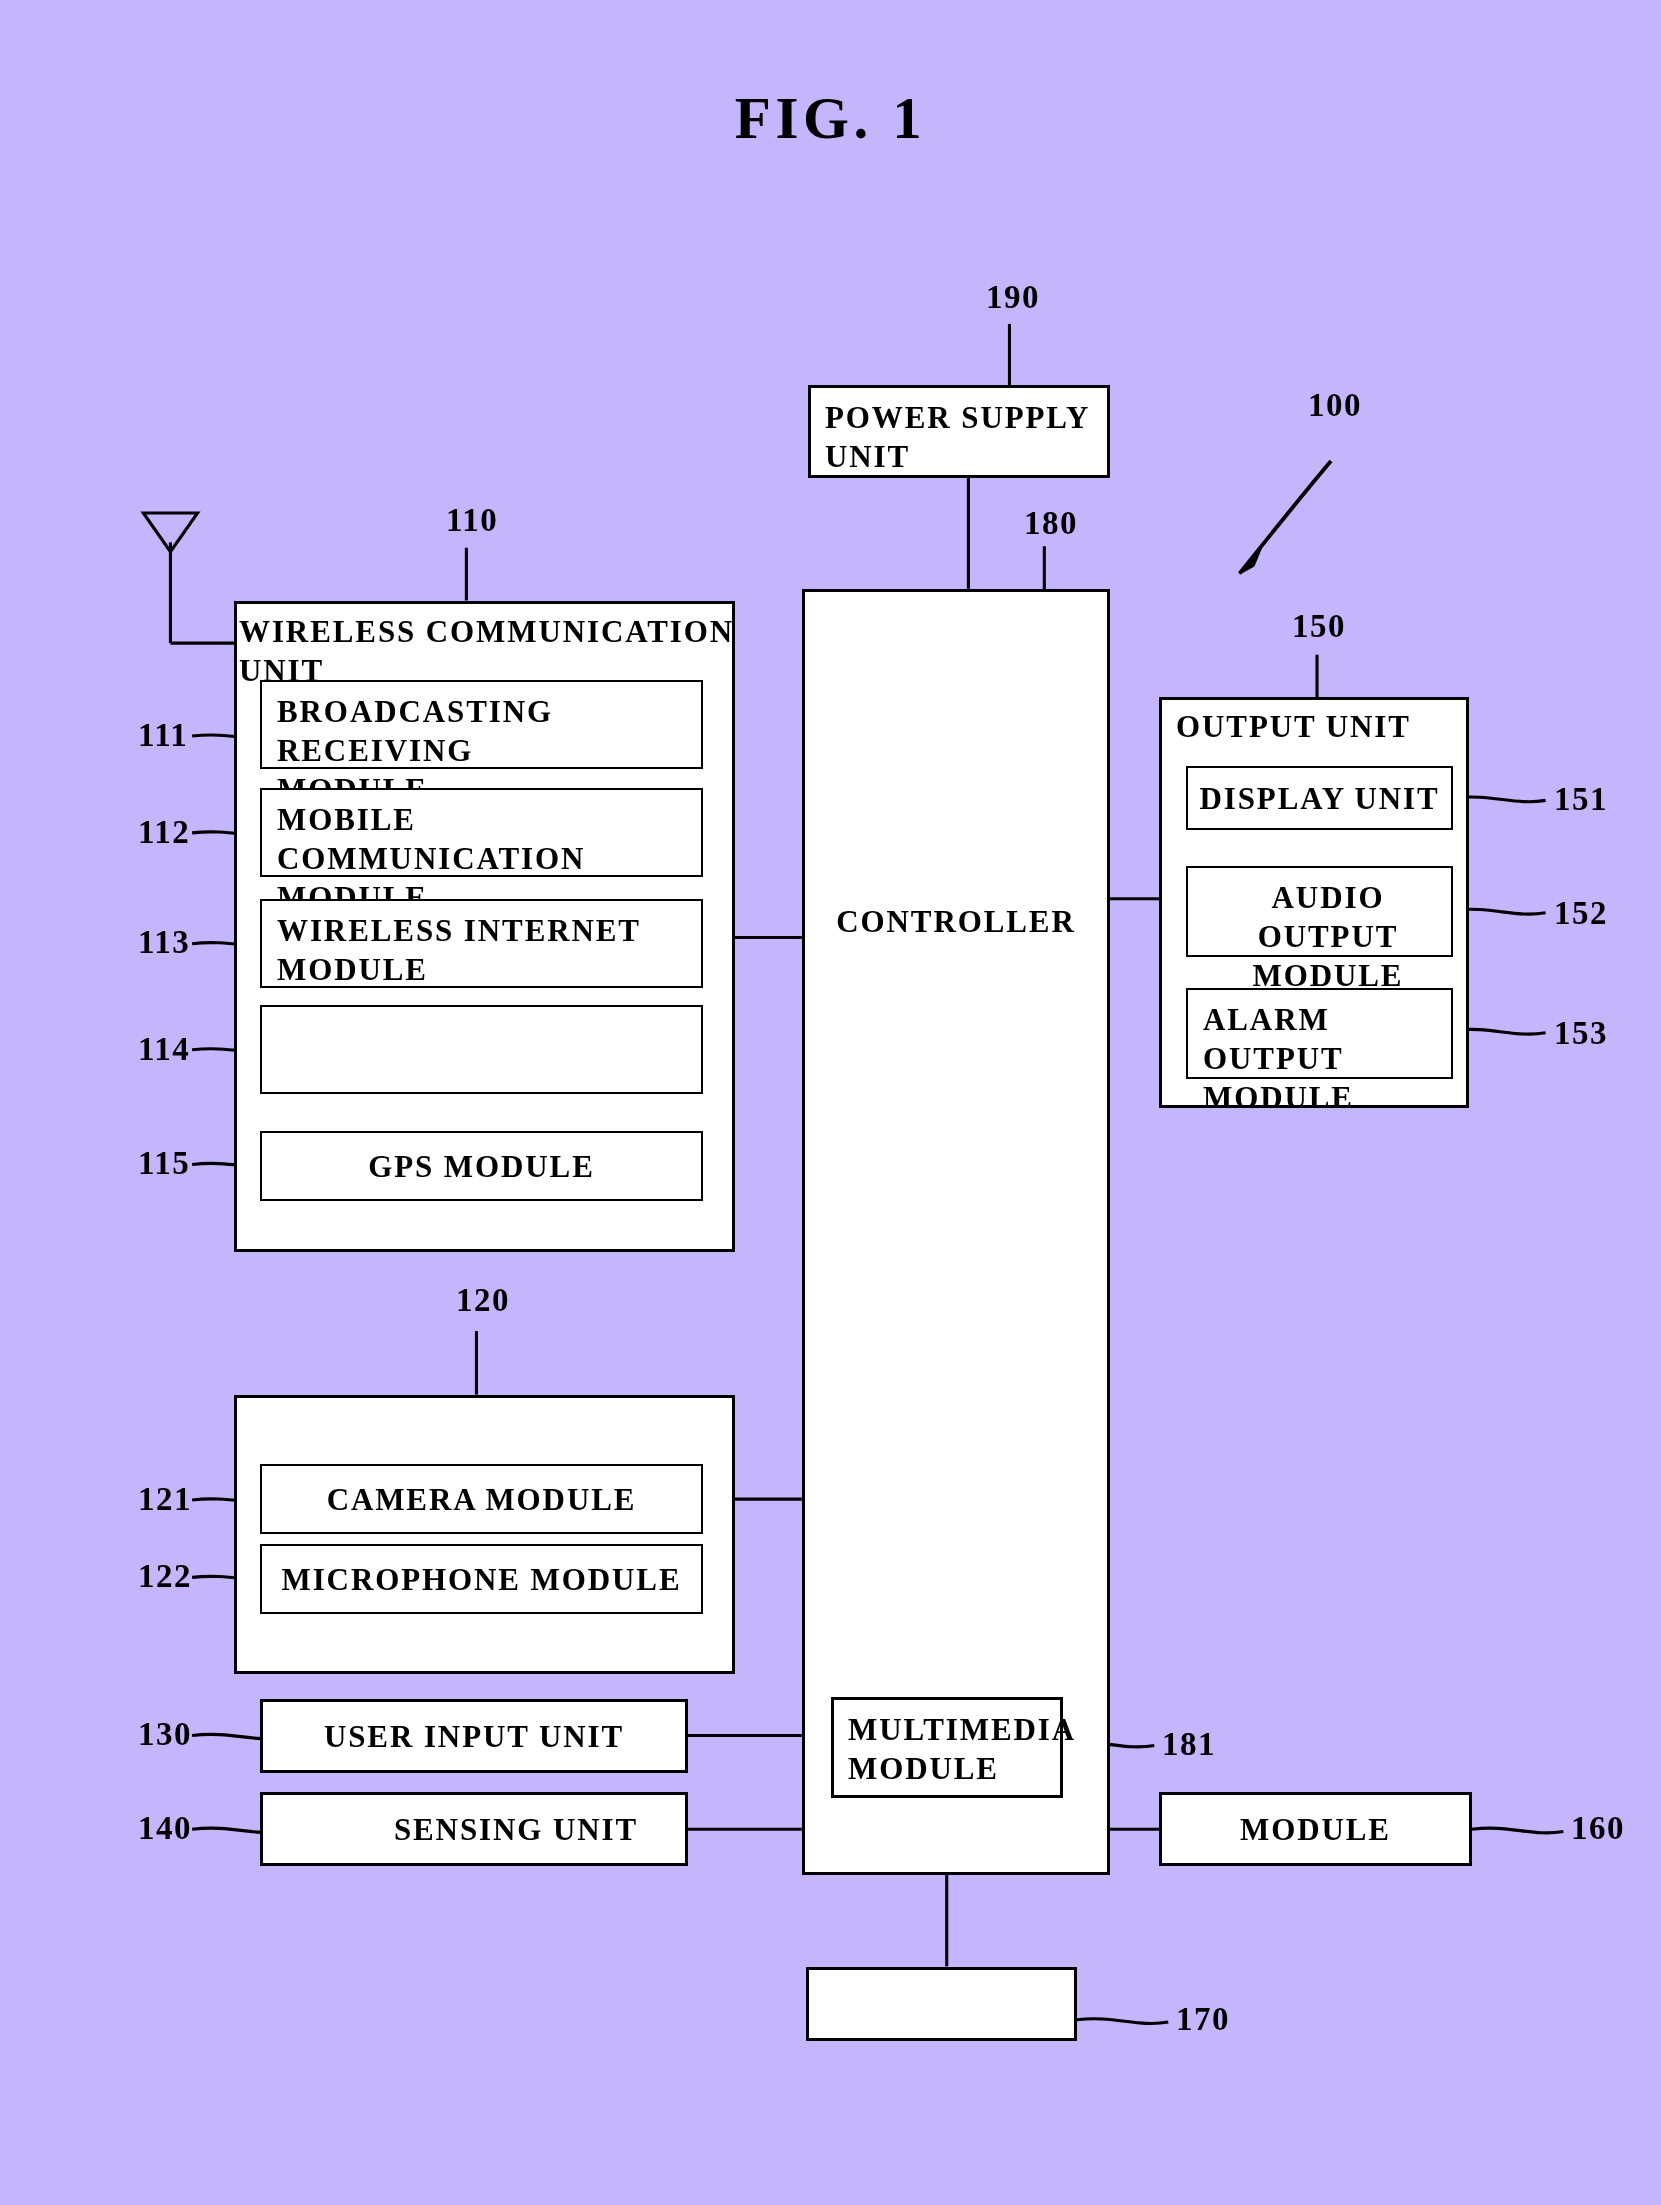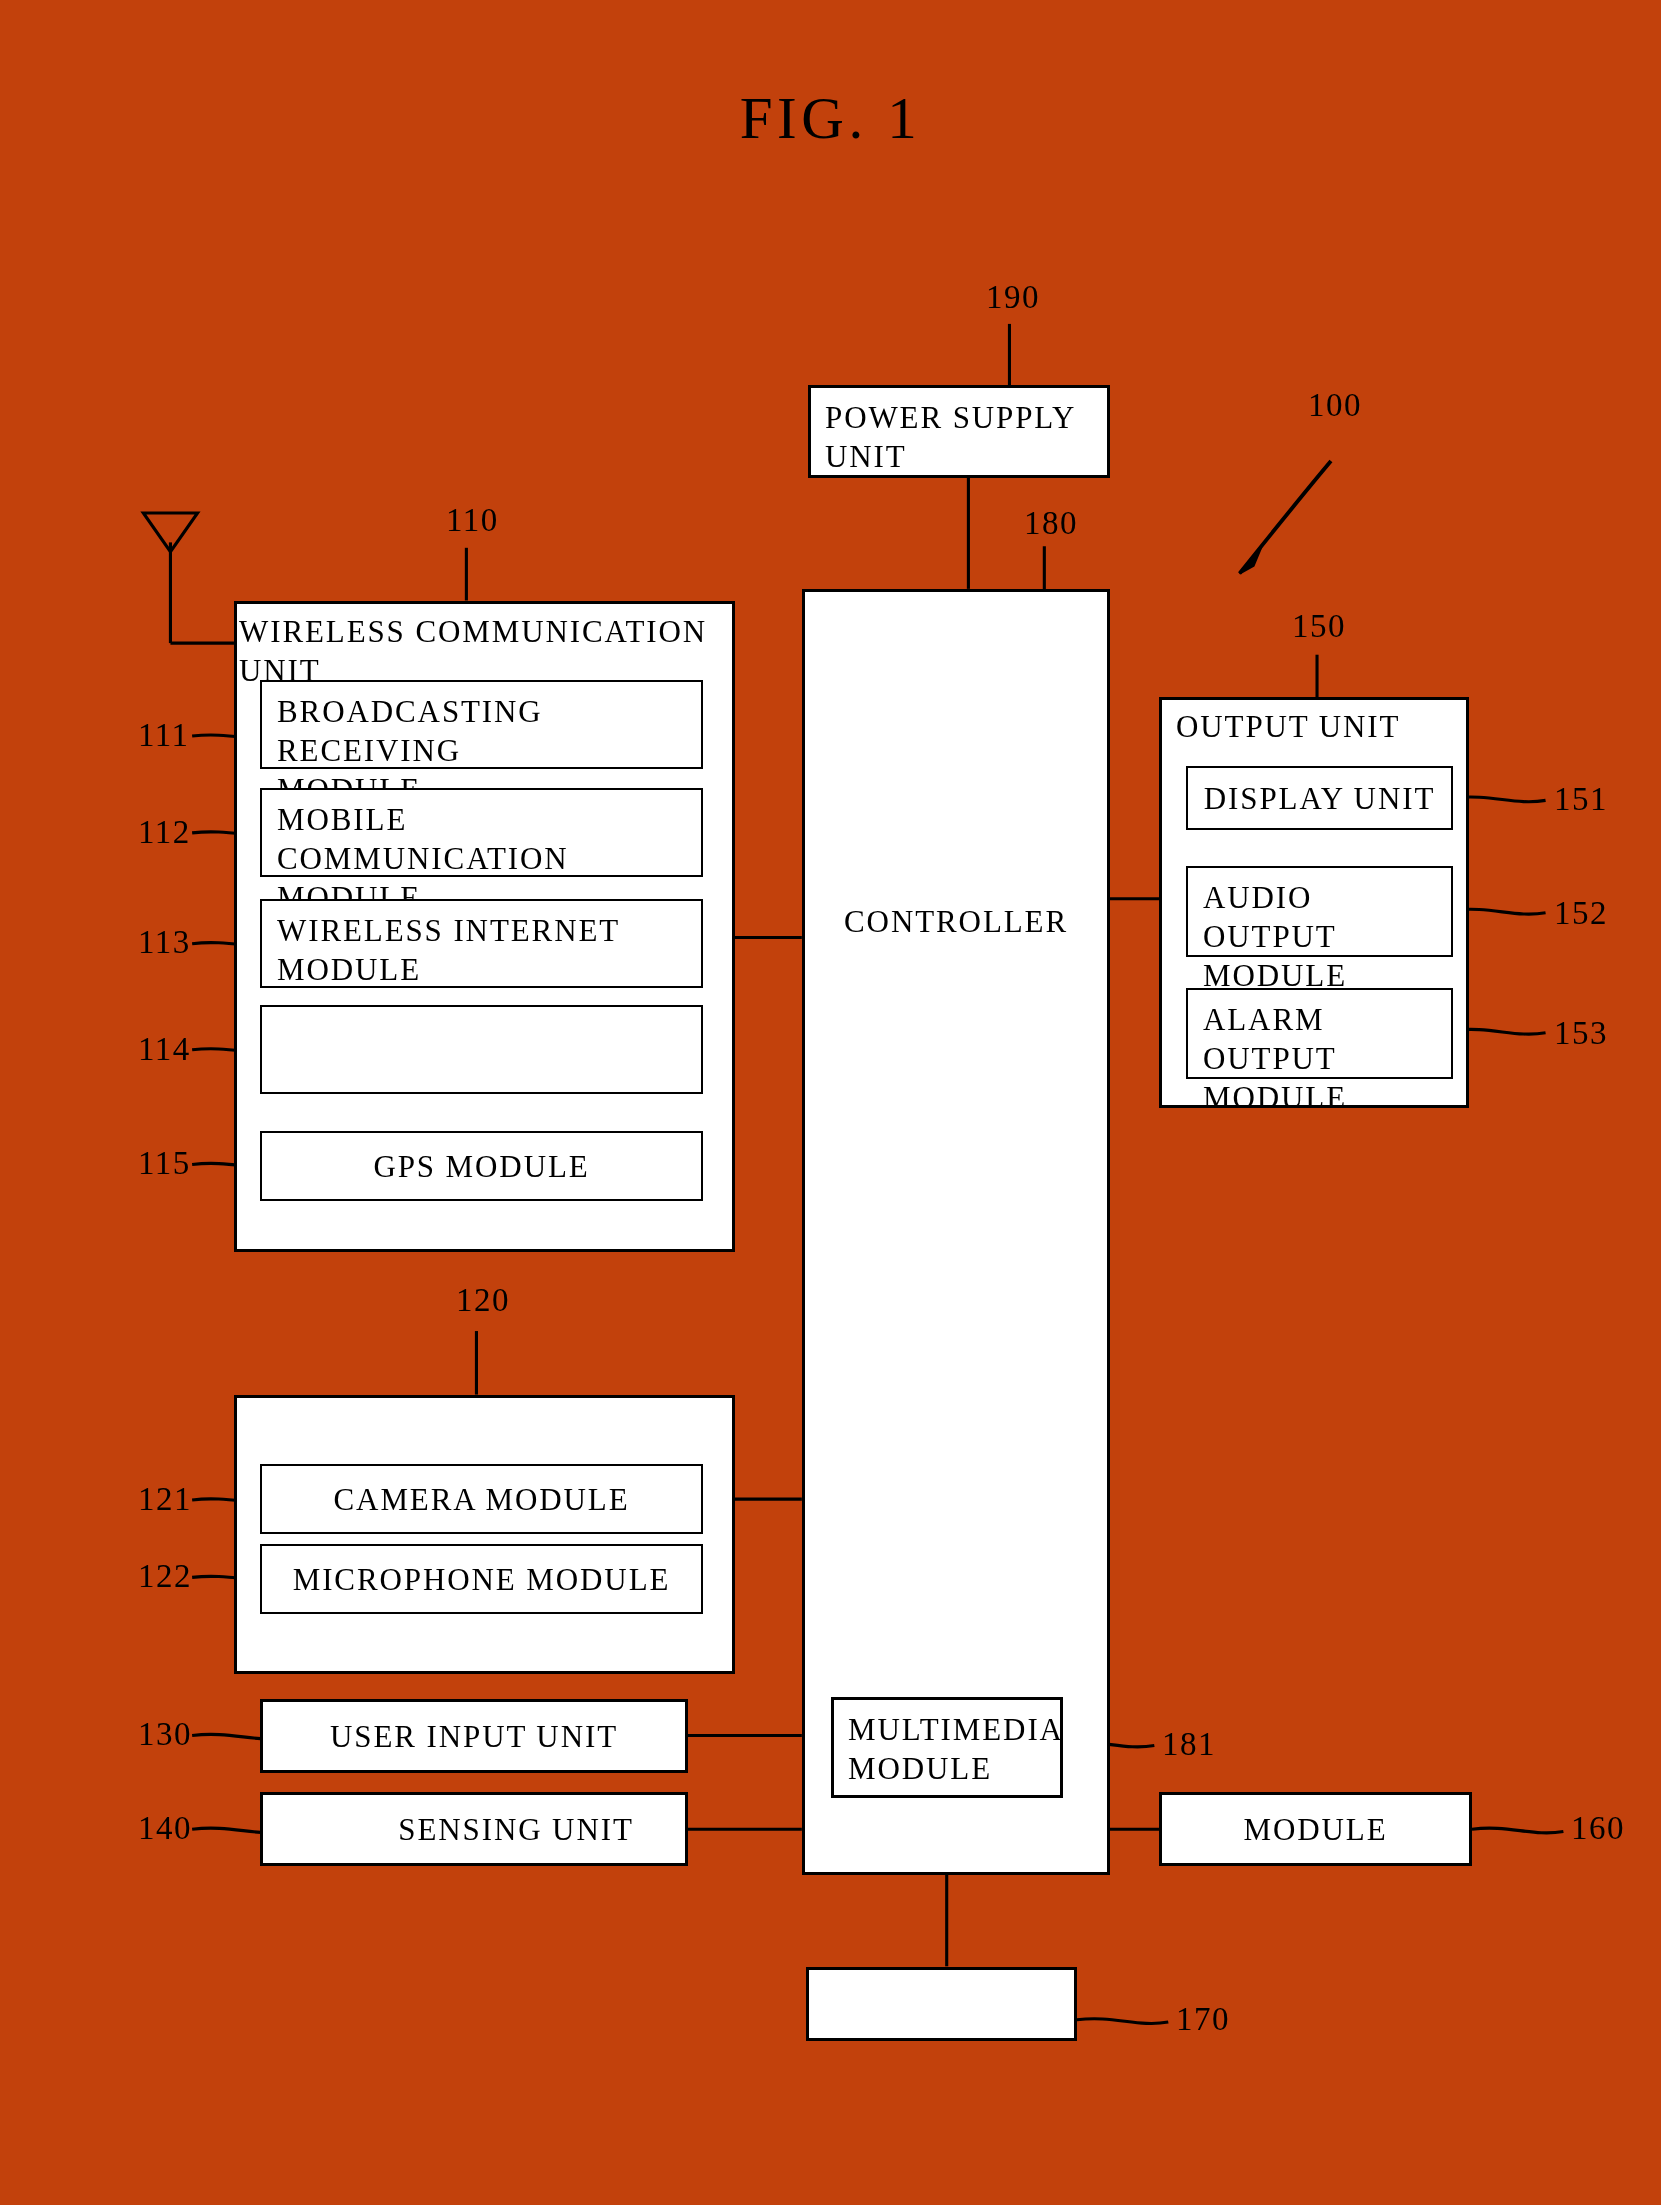--- a/index.html
+++ b/index.html
@@ -9,22 +9,23 @@
     background: #ffffff;
   }
   body {
     font-family: "Liberation Serif", "DejaVu Serif", serif;
     color: #000000;
   }
   #page {
     position: relative;
     width: 1661px;
     height: 2205px;
-    background: #c2410c;
+    background: #c4b5fd;
     overflow: hidden;
+    font-weight: bold;
   }
   
   .fig-title {
     position: absolute;
     left: 0;
     top: 84px;
     width: 1661px;
     text-align: center;
     font-size: 59px;
     letter-spacing: 4.6px;
@@ -206,21 +207,21 @@
 
   <div class="box" style="left:1159px; top:697px; width:310px; height:411px;"></div>
   <div class="box-label" style="left:1159px; top:707px; width:310px; height:46px; padding-left:17px;">OUTPUT UNIT</div>
   <div class="ref" style="left:1292px; top:608px;">150</div>
 
   <div class="box thin" style="left:1186px; top:766px; width:267px; height:64px;"></div>
   <div class="box-label center-text" style="left:1186px; top:766px; width:267px; height:64px;">DISPLAY UNIT</div>
   <div class="ref" style="left:1554px; top:781px;">151</div>
 
   <div class="box thin" style="left:1186px; top:866px; width:267px; height:91px;"></div>
-  <div class="box-label top-left-text" style="left:1186px; top:870px; width:267px; height:91px;">AUDIO OUTPUT
+  <div class="box-label top-left-text" style="left:1186px; top:870px; width:267px; height:91px;text-align:center;">AUDIO OUTPUT
 MODULE</div>
   <div class="ref" style="left:1554px; top:895px;text-align:right;">152</div>
 
   <div class="box thin" style="left:1186px; top:988px; width:267px; height:91px;"></div>
   <div class="box-label top-left-text" style="left:1186px; top:992px; width:267px; height:91px;">ALARM OUTPUT
 MODULE</div>
   <div class="ref" style="left:1554px; top:1015px;">153</div>
 
   <div class="box" style="left:260px; top:1699px; width:428px; height:74px;"></div>
   <div class="box-label center-text" style="left:260px; top:1699px; width:428px; height:74px;">USER INPUT UNIT</div>

